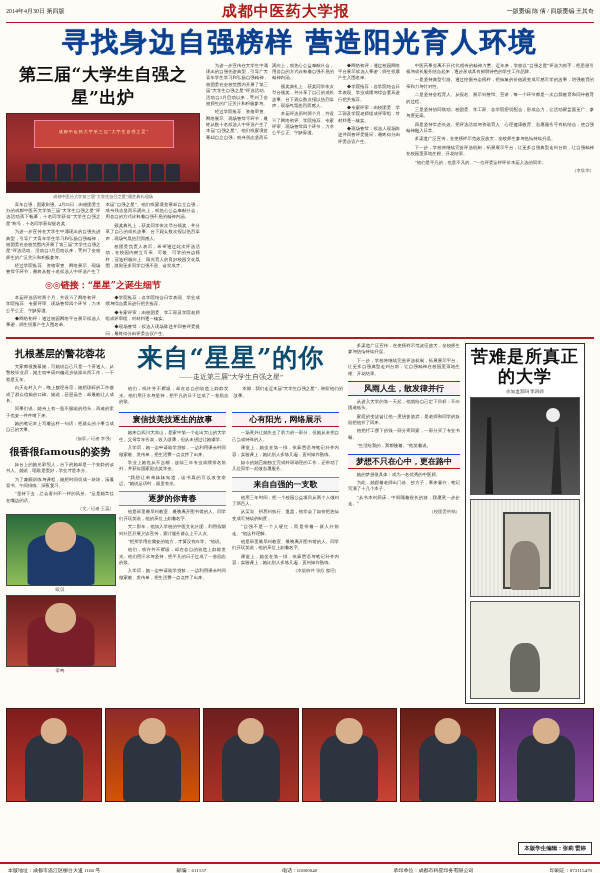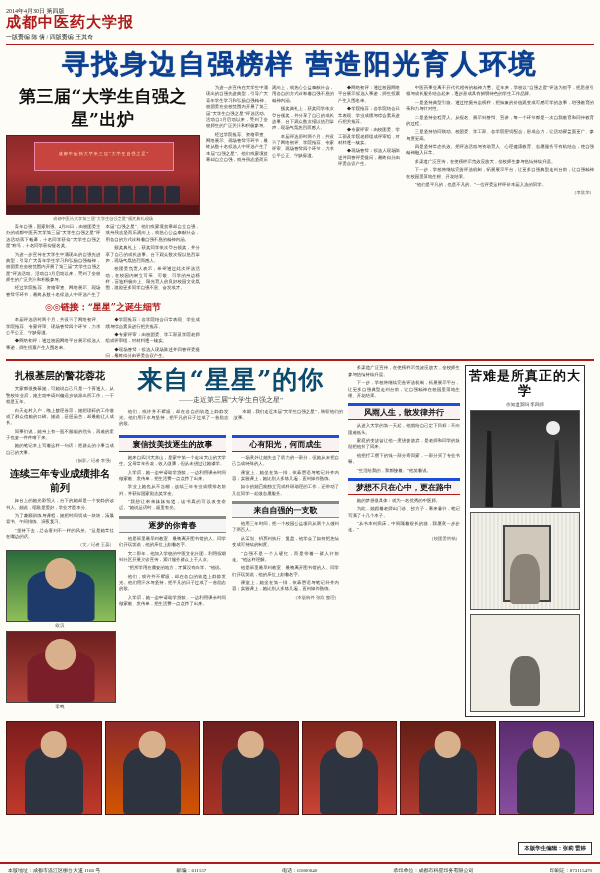--- a/index.html
+++ b/index.html
@@ -7,21 +7,21 @@
     width:600px;height:873px;
     background:#fdfcf7;
     font-family:"Liberation Serif",serif;
     color:#1a1a1a;
     overflow:hidden;
     position:relative;
   }
   .page{position:relative;width:600px;height:873px;box-sizing:border-box;padding:4px 6px;}
 
   
-  .masthead{display:flex;align-items:flex-start;justify-content:space-between;font-size:6px;line-height:1.2;flex-direction:column;}
+  .masthead{display:flex;align-items:flex-start;justify-content:space-between;font-size:6px;line-height:1.2;}
   .masthead .left{color:#222;padding-top:4px;white-space:nowrap;}
   .masthead .center{flex:1;text-align:center;}
   .masthead .center .title{
     font-family:"DejaVu Serif",serif;
     font-weight:bold;font-size:15px;color:#b01b1b;letter-spacing:1px;
     line-height:1;
   }
   .masthead .right{color:#222;padding-top:4px;white-space:nowrap;text-align:right;}
   .rule{height:1px;background:#b01b1b;margin:3px 0 2px;}
   .rule2{height:2px;background:#b01b1b;margin:0 0 4px;}
@@ -86,34 +86,34 @@
 
   
   .feature-title{
     font-family:"DejaVu Serif",serif;font-weight:bold;font-size:25px;color:#0c4a6e;
     text-align:center;letter-spacing:1px;line-height:1.05;margin:2px 0 1px;
   }
   .feature-sub{font-size:7px;text-align:center;color:#444;margin-bottom:4px;}
 
   .boxhead{
     font-family:Liberation Serif, serif;font-weight:bold;font-size:8px;color:#111;
-    border-top:3px solid #1d4ed8;border-bottom:1px solid #b01b1b;
+    border-top:1px solid #1d4ed8;border-bottom:1px solid #b01b1b;
     padding:1px 0;margin:4px 0 3px;text-align:center;background:#faf2f2;
   }
   .boxhead.plain{border-color:#888;background:#f5f5f5;}
 
   .sign{font-size:4.4px;text-align:right;color:#555;margin:2px 0 3px;}
 
   
   .vbanner{
     border:1px solid #333;background:#fff;
     display:flex;flex-direction:column;align-items:center;
   }
   .vbanner .vt{
-    font-family:"DejaVu Serif",serif;font-weight:bold;font-size:13px;color:#111;
+    font-family:"DejaVu Serif",serif;font-weight:bold;font-size:17px;color:#111;
     text-align:center;line-height:1.15;margin:3px 0;letter-spacing:1px;
   }
   .vbanner .vsub{font-size:4.6px;color:#444;margin-bottom:3px;}
   .sketch{width:92%;height:96px;border:1px solid #555;margin:0 auto 4px;background:
      repeating-linear-gradient(90deg,#f2f0ea 0 2px,#e7e4db 2px 4px);position:relative;}
   .sketch.dark{background:linear-gradient(#2f2f2f,#555);}
   .sketch .tree{position:absolute;bottom:0;left:8%;width:18%;height:80%;background:#1d1d1d;clip-path:polygon(40% 0,60% 0,70% 100%,30% 100%);}
   .sketch .tree2{position:absolute;bottom:0;right:10%;width:22%;height:70%;background:#2a2a2a;clip-path:polygon(45% 0,58% 0,72% 100%,28% 100%);}
   .sketch .moon{position:absolute;top:10%;right:18%;width:14px;height:14px;border-radius:50%;background:#eee;}
   .sketch .door{position:absolute;left:30%;top:12%;width:40%;height:76%;border:2px solid #444;background:#cfc9bb;}
@@ -238,21 +238,21 @@
 
     <div class="col" style="width:108px">
       <div class="sechead" style="text-align:center">扎根基层的警花蓉花</div>
       <div class="body-text">
         <p>大家都很羡慕她，可她说自己只是一个普通人。从警校毕业后，她主动申请到偏远乡镇派出所工作，一干就是五年。</p>
         <p>白天走村入户，晚上整理卷宗，她把琐碎的工作做成了群众信赖的口碑。她说，基层虽苦，却最能让人成长。</p>
         <p>同事们说，她身上有一股不服输的劲头，再难的案子也要一件件啃下来。</p>
         <p>她的笔记本上写着这样一句话：把群众的小事当成自己的大事。</p>
       </div>
       <div class="sign">（摄影／记者  李强）</div>
-      <div class="sechead" style="text-align:center">连续三年专业成绩排名前列</div>
+      <div class="sechead" style="text-align:center">很香很famous的姿势</div>
       <div class="body-text">
         <p>舞台上的她光彩照人，台下的她却是一个安静的读书人。她说，唱歌是爱好，学业才是本分。</p>
         <p>为了兼顾训练与课程，她把时间切成一块块，清晨背书、午间排练、深夜复习。</p>
         <p>“坚持下去，总会看到不一样的风景。”这是她常挂在嘴边的话。</p>
       </div>
       <div class="sign">（文／记者  王蕊）</div>
 
       <div class="lphoto" style="background:linear-gradient(#2a6b3a,#8fbf5a);">
         <div class="person" style="background:#1d3a6b;"></div>
       </div>
@@ -283,21 +283,21 @@
           <div class="boxhead plain">逐梦的你青春</div>
           <div class="body-text">
             <p>他是班里最早到教室、最晚离开图书馆的人。同学们开玩笑说，他的座位上刻着名字。</p>
             <p>大二那年，他加入学校的中医文化社团，利用假期到社区开展义诊宣传，累计服务群众上千人次。</p>
             <p>“把所学用在需要的地方，才算没有白学。”他说。</p>
             <p>他们，或许并不耀眼，却在各自的轨道上静静发光。他们用汗水与坚持，把平凡的日子过成了一首励志的歌。</p>
             <p>入学后，她一边申请助学贷款，一边利用课余时间做家教、发传单，把生活费一点点挣了出来。</p>
           </div>
         </div>
         <div style="width:107px">
-          <div class="boxhead">心有阳光，何而成生</div>
+          <div class="boxhead">心有阳光，网络展示</div>
           <div class="body-text">
             <p>一场意外让她失去了听力的一部分，但她从未把自己当成特殊的人。</p>
             <p>课堂上，她坐在第一排，依靠唇语与笔记补齐内容；实验课上，她比别人多练几遍，直到操作熟练。</p>
             <p>如今的她已能独立完成科研助理的工作，还带动了几位同学一起做志愿服务。</p>
           </div>
           <div class="boxhead plain">来自自强的一支歌</div>
           <div class="body-text">
             <p>他用三年时间，把一个校园公益项目从两个人做到了两百人。</p>
             <p>从策划、招募到执行、复盘，他学会了如何把热情变成可持续的制度。</p>
             <p>“自强不是一个人硬扛，而是带着一群人往前走。”他这样理解。</p>

